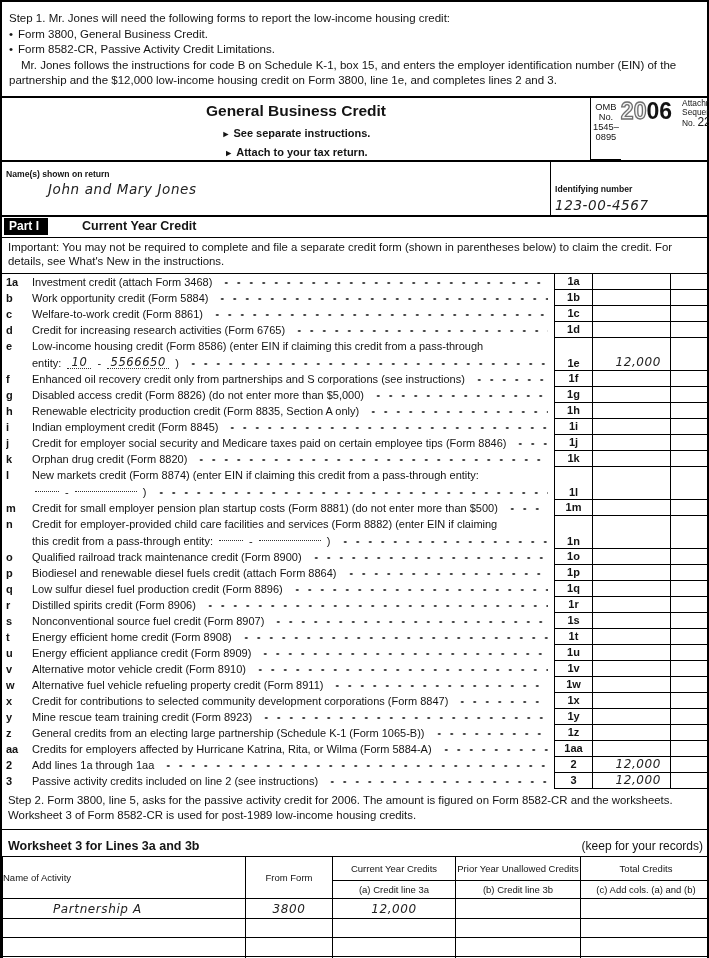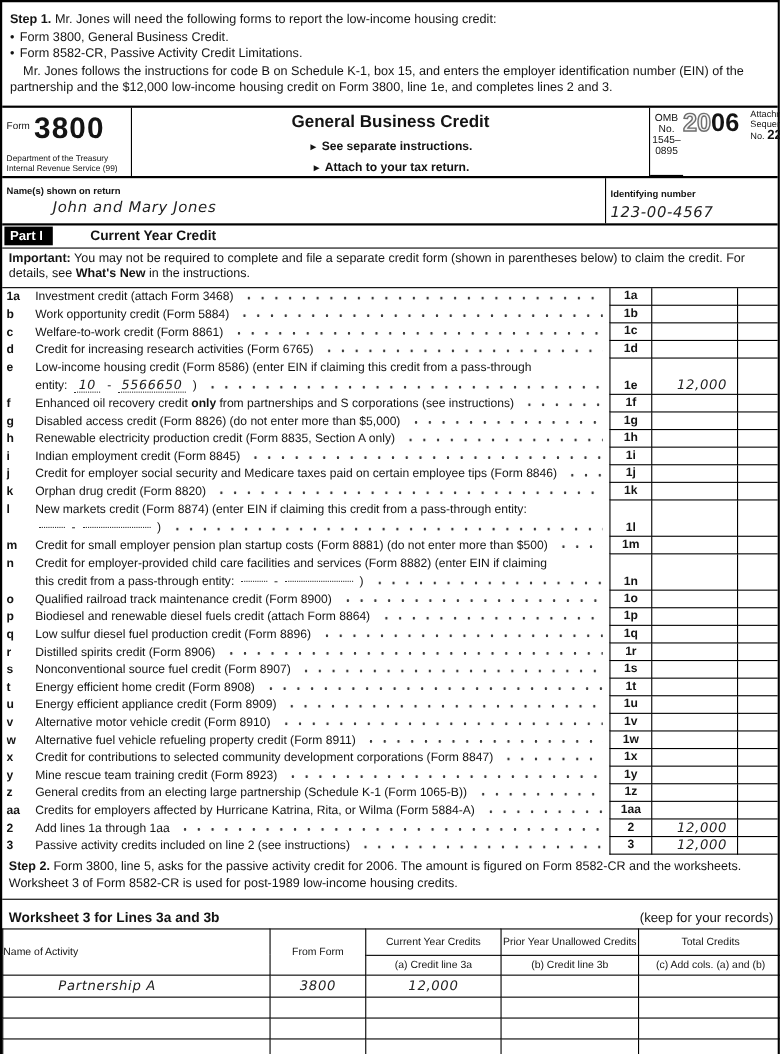--- a/index.html
+++ b/index.html
@@ -1,19 +1,19 @@
 <!DOCTYPE html>
 <html><head>
 <meta charset="utf-8">
 <style>
   html,body{margin:0;padding:0;background:#fff;}
   .page{width:709px;box-sizing:border-box;background:#fff;color:#141414;
         border:2px solid #000;border-bottom:9px solid #000;
         font-family:"Liberation Sans",sans-serif;}
-  b{font-weight:bold;}
+  b{font-weight:normal;}
   
   .intro{padding:9px 7px 7px 7px;font-size:11.5px;line-height:15.5px;}
   .intro .bullet-line{display:flex;gap:5px;}
   .intro .para{text-indent:12px;}
   
   .fhead{display:flex;border-top:2px solid #000;}
   .fh-left{width:118px;border-right:1.5px solid #000;padding:3px 4px 2px;box-sizing:border-box;}
   .form-word{font-size:9px;vertical-align:8px;}
   .form-number{font-size:27px;font-weight:bold;letter-spacing:1px;margin-left:4px;}
   .dept{font-size:7.6px;line-height:9px;margin-top:7px;}
@@ -26,21 +26,21 @@
   .year{text-align:center;font-size:23px;font-weight:bold;line-height:24px;padding-top:1px;}
   .yr20{color:#f4f4f4;-webkit-text-stroke:1.3px #6e6e6e;}
   .attach{font-size:8.4px;line-height:9.5px;padding:1px 0 2px 10px;}
   .seq-no{font-size:12px;}
   
   .namerow{display:flex;border-top:2px solid #000;}
   .nr-left{flex:1;padding:1px 4px 2px;}
   .small-label{font-size:8.6px;font-weight:bold;}
   .fill{font-family:"DejaVu Sans",sans-serif;font-style:italic;letter-spacing:.6px;color:#222;}
   .nr-left .fill{display:block;margin-left:42px;font-size:13.5px;}
-  .nr-right{width:157px;border-left:1.5px solid #000;padding:4px 4px 2px;box-sizing:border-box;}
+  .nr-right{width:157px;border-left:1.5px solid #000;padding:16px 4px 2px;box-sizing:border-box;}
   .nr-right .fill{display:block;font-size:13.5px;margin-top:1px;}
   
   .p1bar{border-top:2.5px solid #000;border-bottom:1.2px solid #000;padding:1px 0 2px;display:flex;align-items:center;}
   .p1tag{background:#000;color:#fff;font-weight:bold;font-size:12px;padding:1px 9px 2px 5px;margin-left:2px;}
   .p1title{font-weight:bold;font-size:12.5px;margin-left:34px;}
   .imp{padding:2px 6px 4px;font-size:11.4px;line-height:14.5px;border-bottom:1.5px solid #000;}
   
   .p1row{display:flex;align-items:stretch;height:16px;font-size:11px;}
   .p1row.dbl{height:33px;}
   .rdesc{flex:1;min-width:0;display:flex;padding-left:4px;}
@@ -89,27 +89,20 @@
         <span>Form 3800, General Business Credit.</span>
       </div>
     <div class="bullet-line">
         <span>•</span>
         <span>Form 8582-CR, Passive Activity Credit Limitations.</span>
       </div>
     <div class="para">Mr. Jones follows the instructions for code B on Schedule K-1, box 15, and enters the employer identification number (EIN) of the partnership and the $12,000 low-income housing credit on Form 3800, line 1e, and completes lines 2 and 3.</div>
   </div>
 
   <div class="fhead">
-    <div class="fh-left">
-      <div><span class="form-word">Form</span><span class="form-number">3800</span></div>
-      <div class="dept">
-        <div>Department of the Treasury</div>
-        <div>Internal Revenue Service   (99)</div>
-      </div>
-    </div>
     <div class="fh-center">
       <div class="ftitle">General Business Credit</div>
       <div class="instr"><span class="arrow">►</span><span>See separate instructions.</span></div>
       <div class="instr"><span class="arrow">►</span><span>Attach to your tax return.</span></div>
     </div>
     <div class="fh-right">
       <div class="omb">OMB No. 1545–0895</div>
       <div class="year"><span class="yr20">20</span><span>06</span></div>
       <div class="attach">
         <div>Attachment</div>

